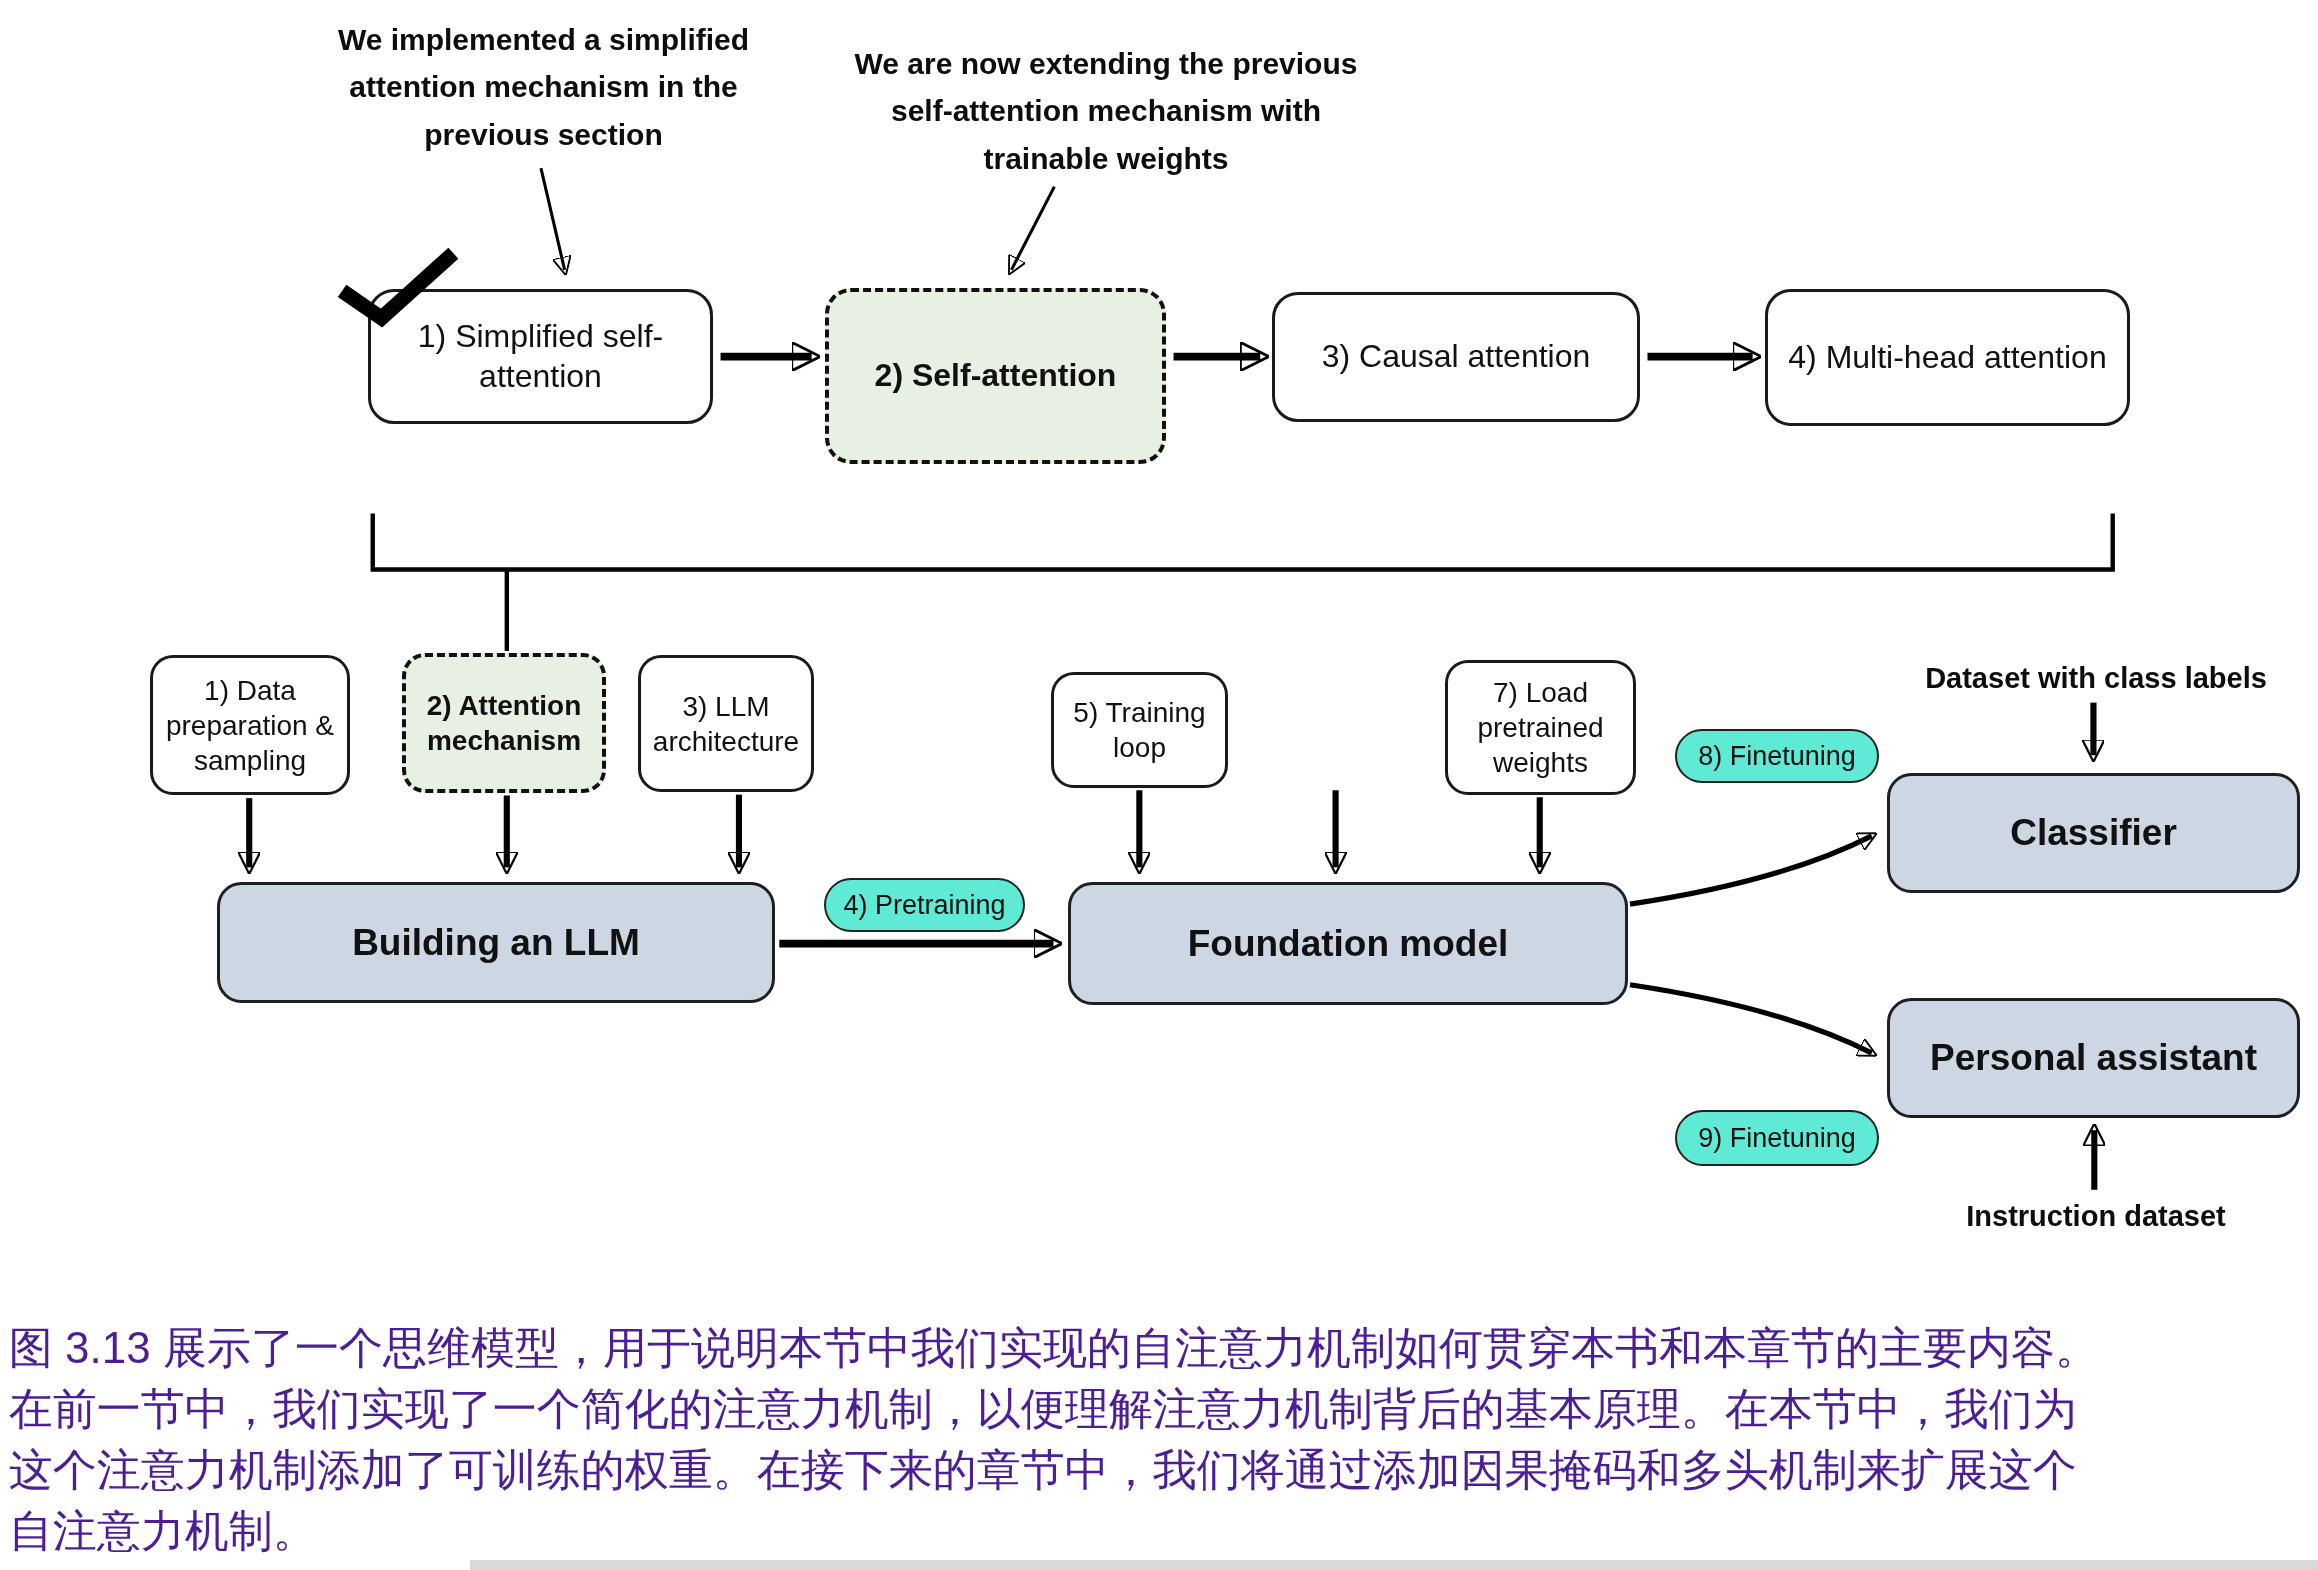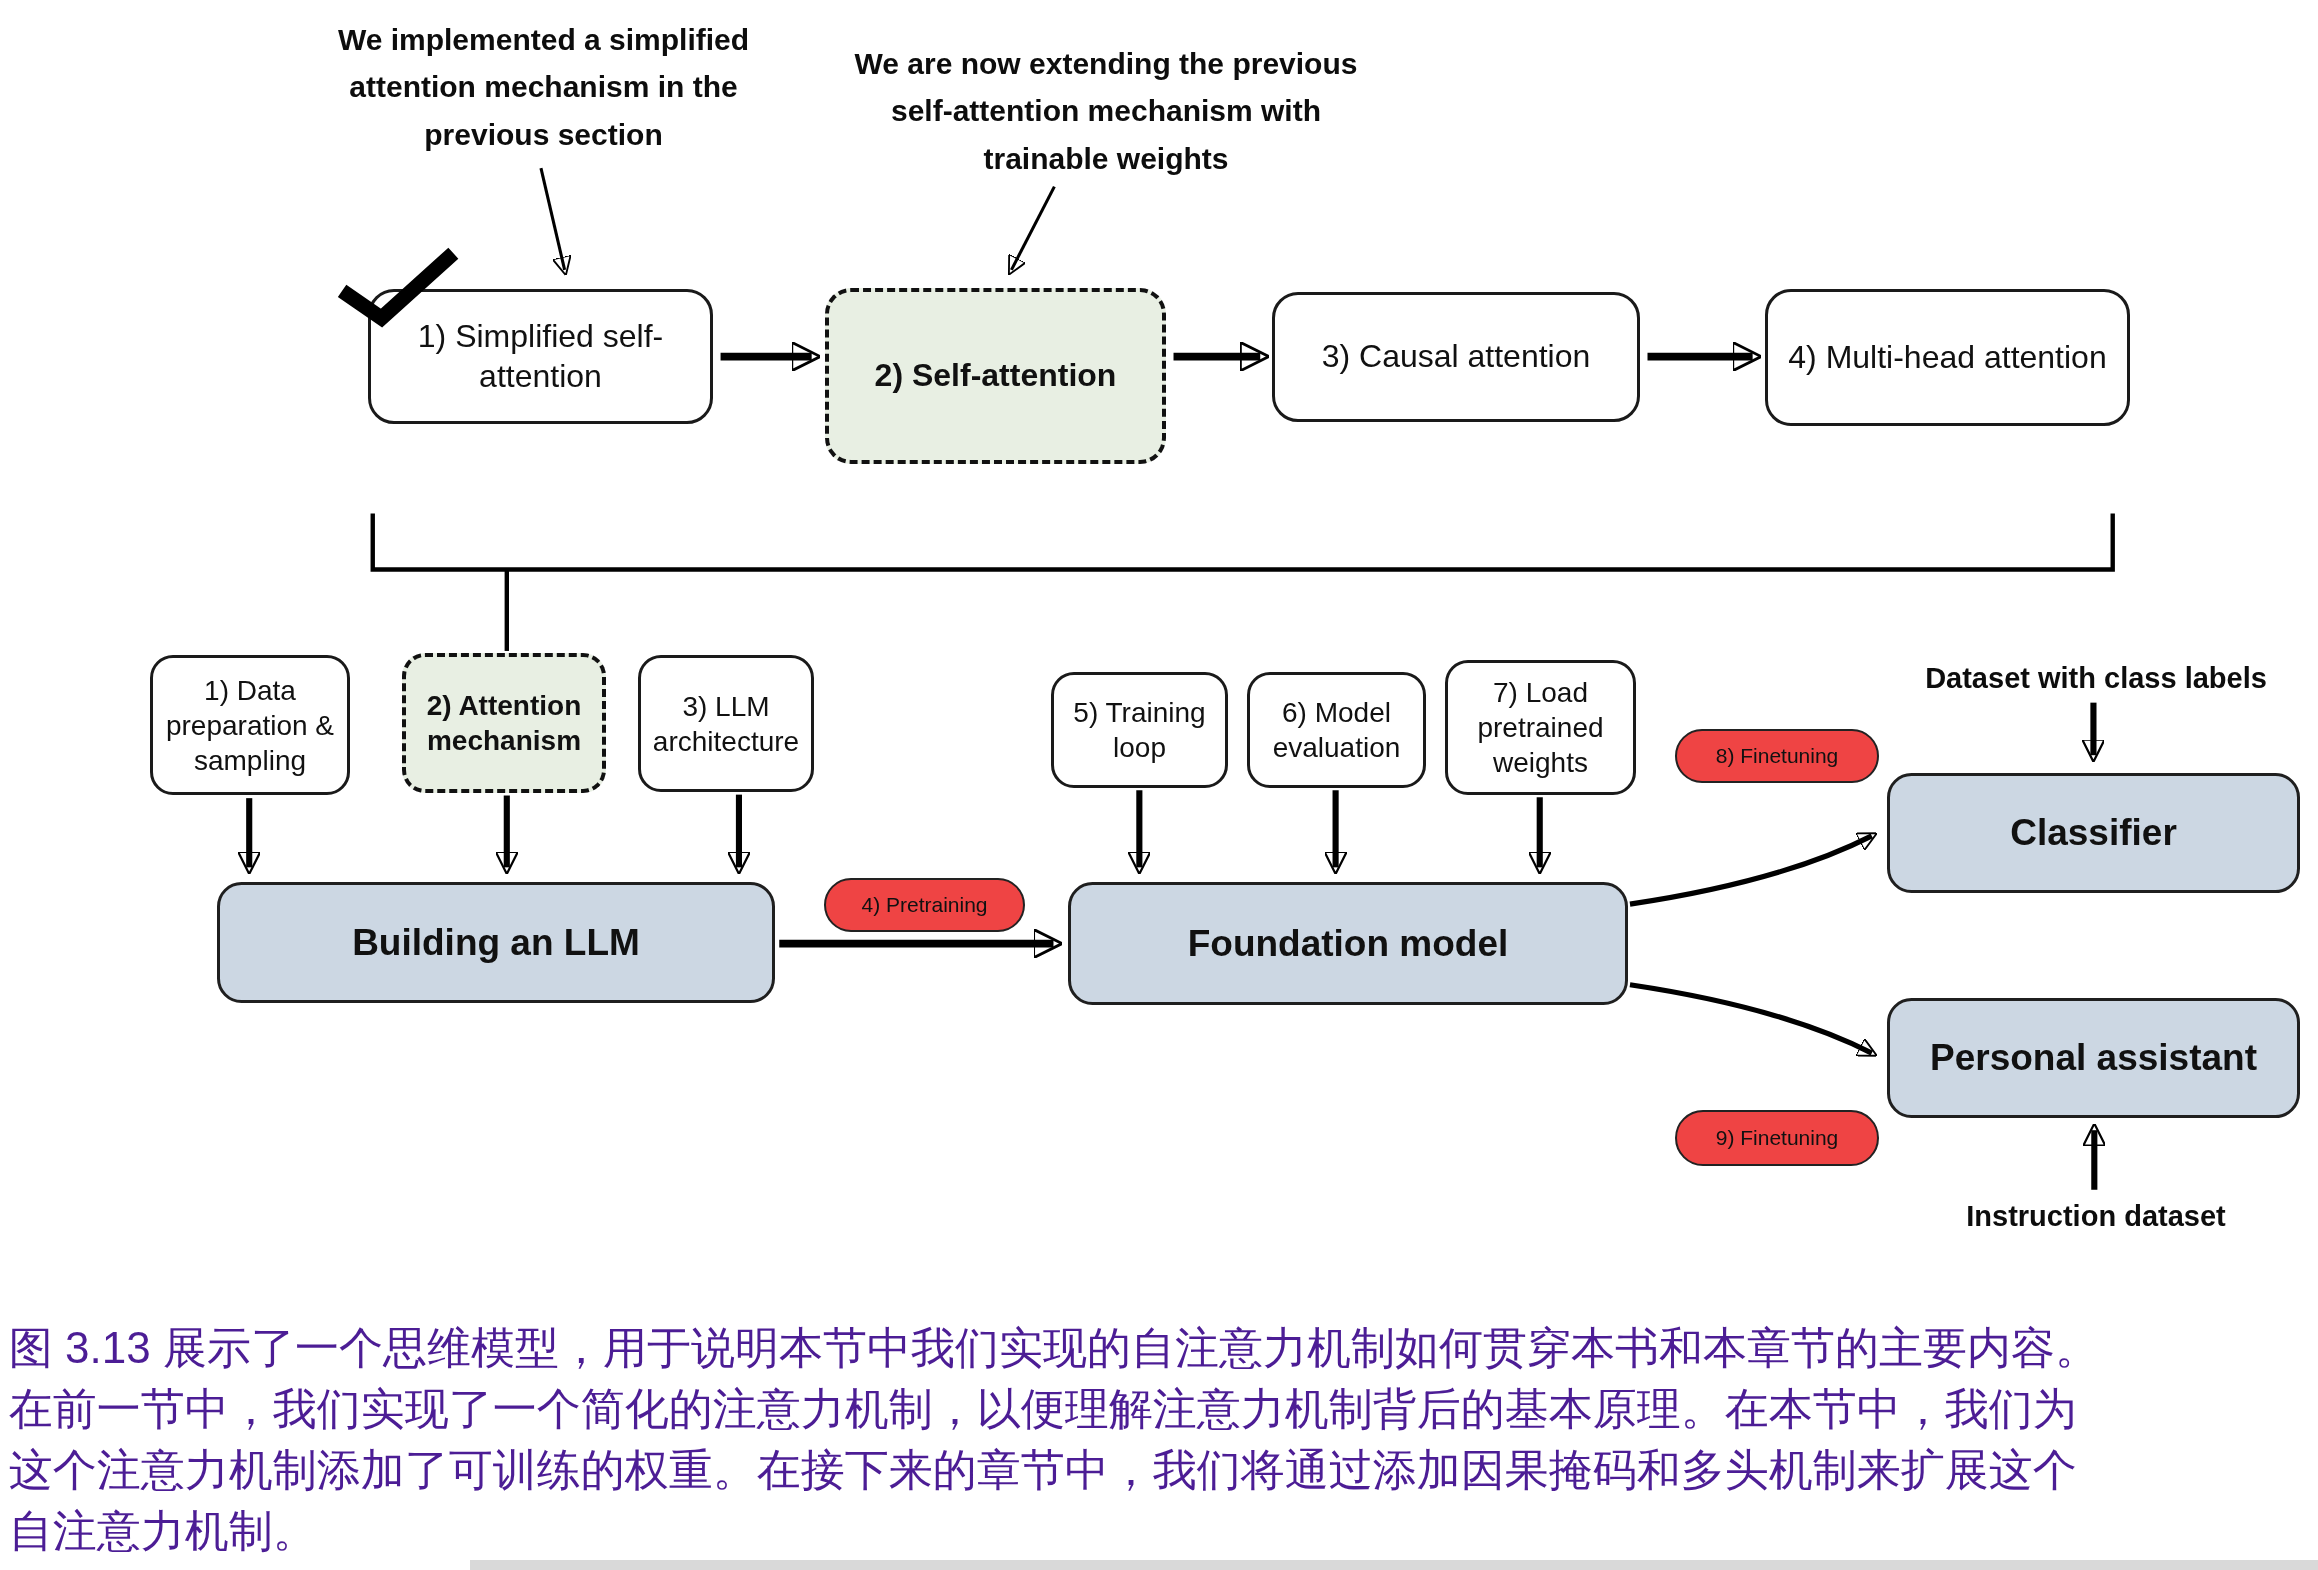--- a/index.html
+++ b/index.html
@@ -22,21 +22,21 @@
   .box{
     position:absolute;display:flex;align-items:center;justify-content:center;text-align:center;
     background:#fff;border:3.5px solid #1a1a1a;border-radius:26px;
     font-size:32px;line-height:1.22;padding:0 14px;z-index:2;
   }
   .small{font-size:28px;border-radius:23px;line-height:1.25;padding:0 10.5px}
   .dashed{border:4.4px dashed #111;background:#e8efe3;font-weight:bold}
   .model{background:#ccd7e3;border:3.5px solid #1f1f1f;border-radius:24.5px;font-weight:bold;font-size:37px}
   .pill{
     position:absolute;display:flex;align-items:center;justify-content:center;text-align:center;
-    background:#ef4444;border:2.6px solid #222;border-radius:30px;font-size:21px;z-index:2;
+    background:#5eead4;border:2.6px solid #222;border-radius:30px;font-size:27px;z-index:2;
   }
   .ds-label{position:absolute;text-align:center;font-size:29px;font-weight:bold;z-index:2;color:#0d0d0d}
 
   #caption{position:absolute;left:8.8px;top:1317px;width:2306px;font-size:44px;line-height:61px;color:#4c1d95;z-index:2}
   #bottom-strip{position:absolute;left:470px;top:1560px;width:1849px;height:10.5px;background:#d9d9d9;z-index:1}
 </style>
 </head>
 <body>
 
 <div id="screen">
@@ -84,21 +84,20 @@
   <div class="box" style="left:368px;top:289px;width:345px;height:135px">1) Simplified self-attention</div>
   <div class="box dashed" style="left:825px;top:288px;width:341px;height:176px">2) Self-attention</div>
   <div class="box" style="left:1272px;top:292px;width:368px;height:130px">3) Causal attention</div>
   <div class="box" style="left:1765px;top:289px;width:365px;height:137px">4) Multi-head attention</div>
 
   <div class="box small" style="left:150px;top:655px;width:200px;height:140px">1) Data preparation &amp; sampling</div>
   <div class="box small dashed" style="left:402px;top:653px;width:204px;height:140px">2) Attention mechanism</div>
   <div class="box small" style="left:638px;top:655px;width:176px;height:137px">3) LLM architecture</div>
 
   <div class="box small" style="left:1051px;top:672px;width:177px;height:116px">5) Training loop</div>
-  <div class="box small" style="left:1247px;top:672px;width:179px;height:116px">6) Model evaluation</div>
   <div class="box small" style="left:1445px;top:660px;width:191px;height:135px">7) Load pretrained weights</div>
 
   <div class="box model" style="left:217px;top:882px;width:558px;height:121px">Building an LLM</div>
   <div class="box model" style="left:1068px;top:882px;width:560px;height:123px">Foundation model</div>
   <div class="box model" style="left:1887px;top:773px;width:413px;height:120px">Classifier</div>
   <div class="box model" style="left:1887px;top:998px;width:413px;height:120px">Personal assistant</div>
 
   <div class="pill" style="left:824px;top:878px;width:201px;height:54px">4) Pretraining</div>
   <div class="pill" style="left:1675px;top:729px;width:204px;height:54px">8) Finetuning</div>
   <div class="pill" style="left:1675px;top:1110px;width:204px;height:56px">9) Finetuning</div>

